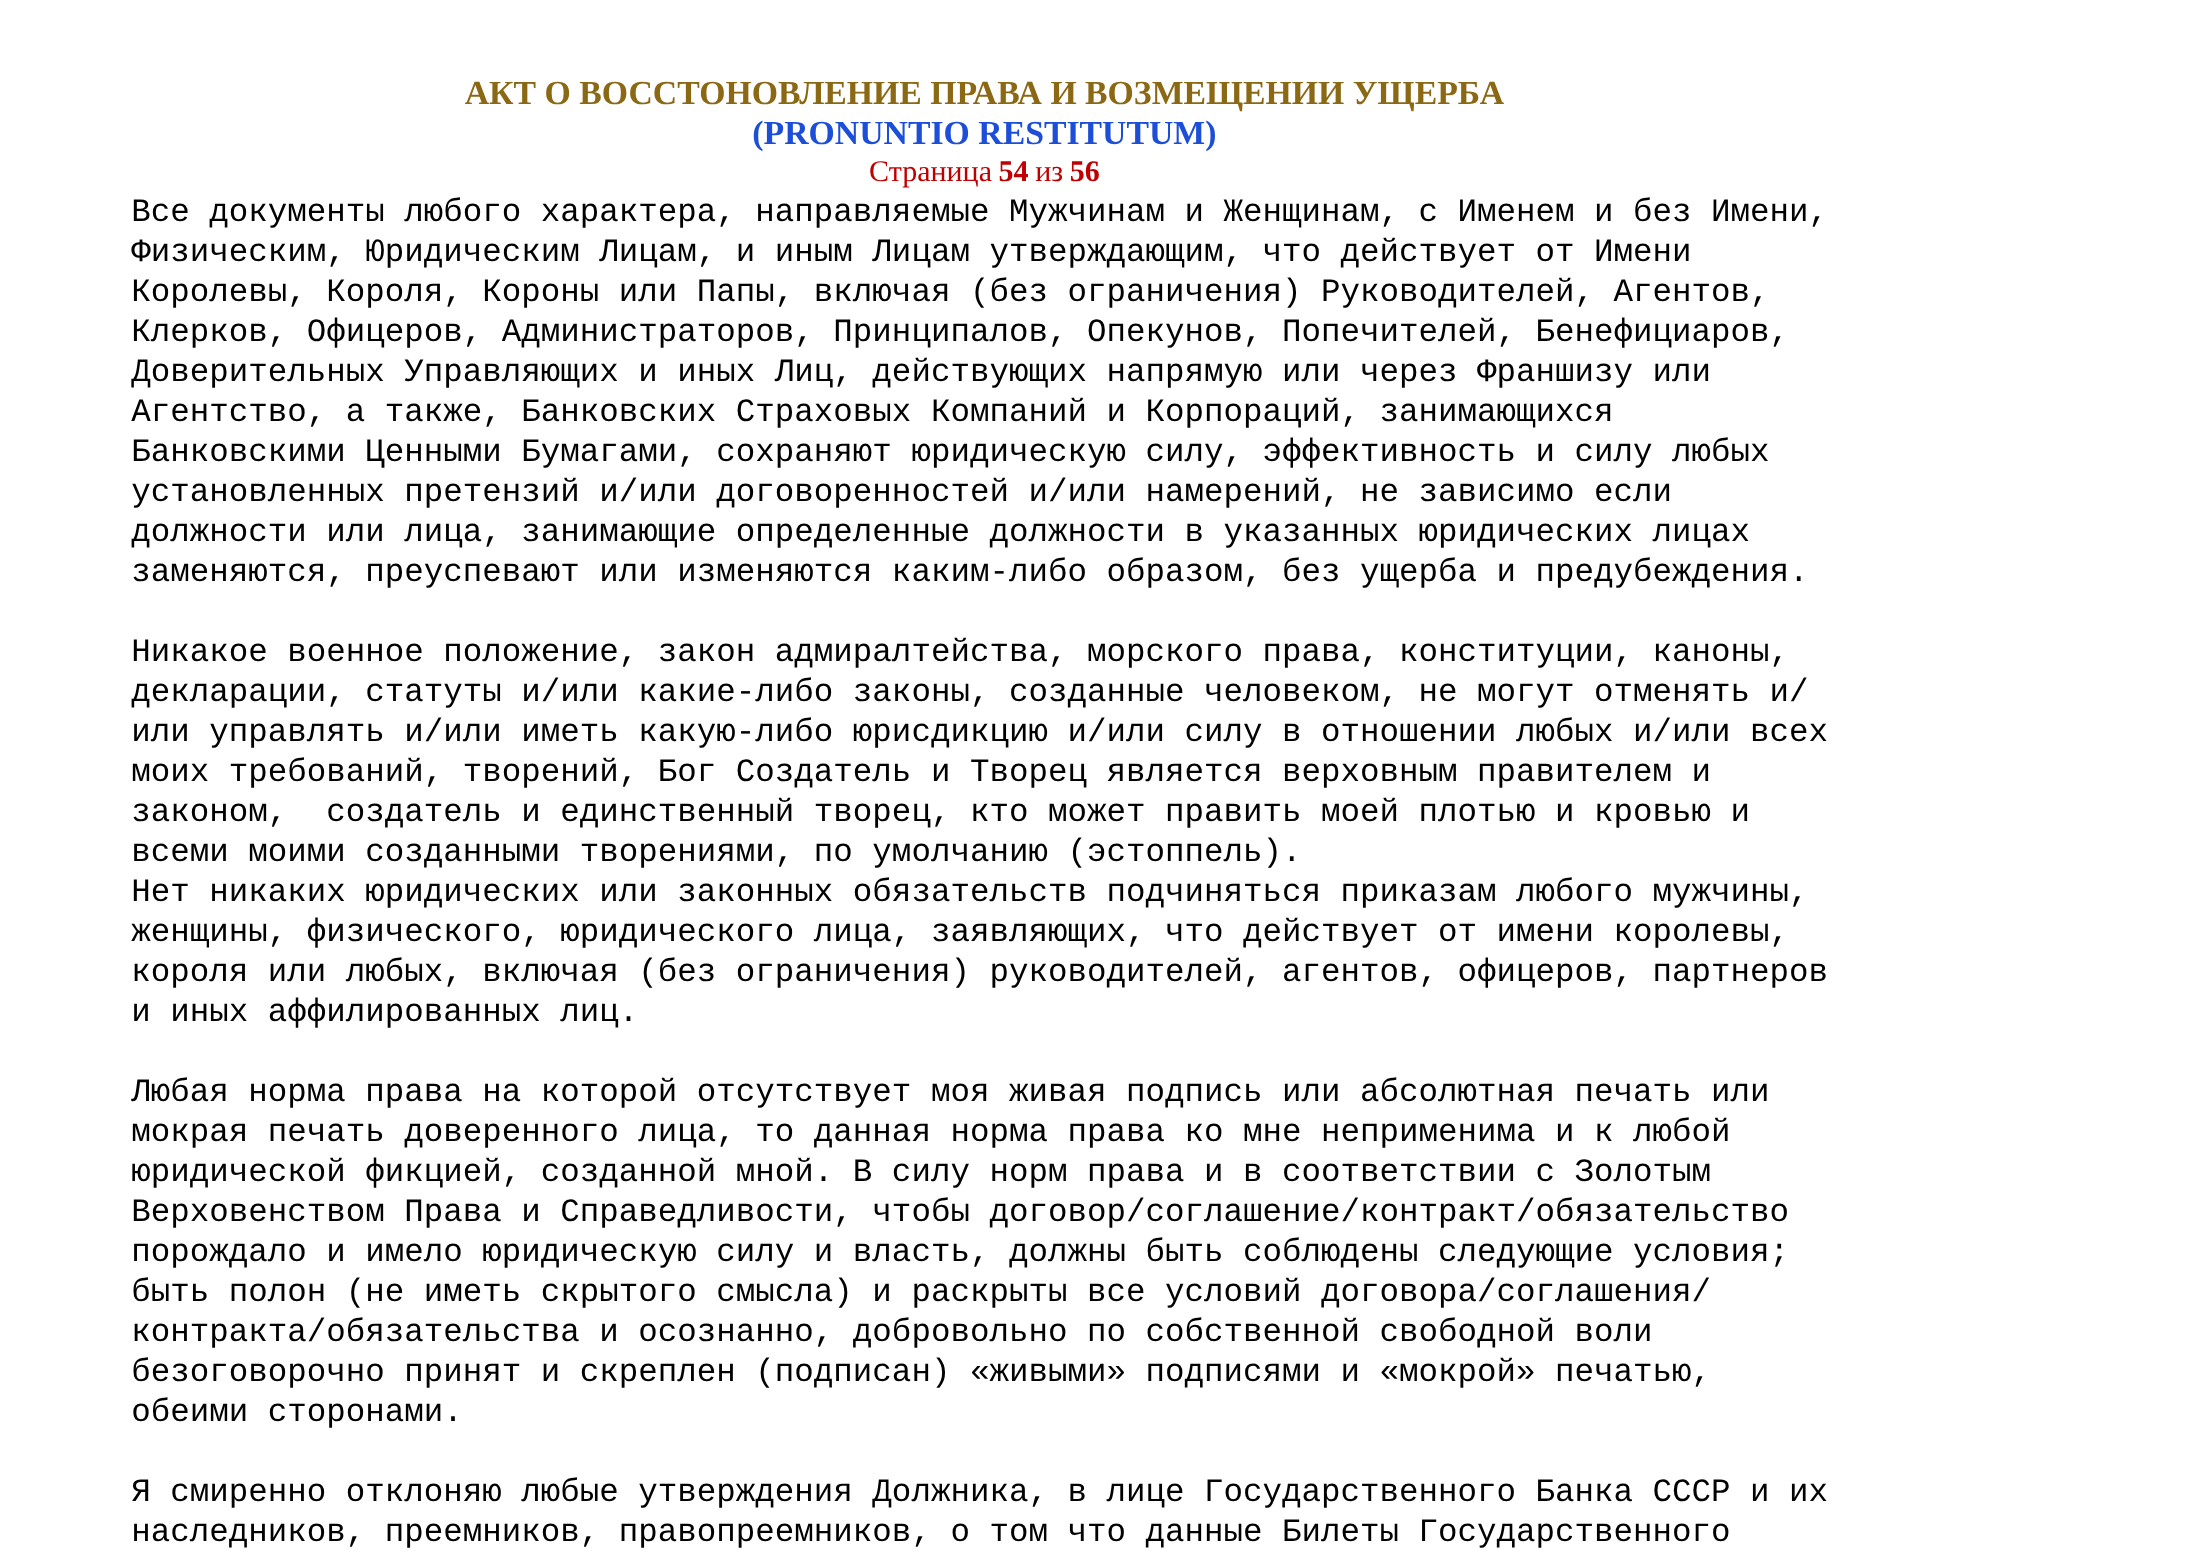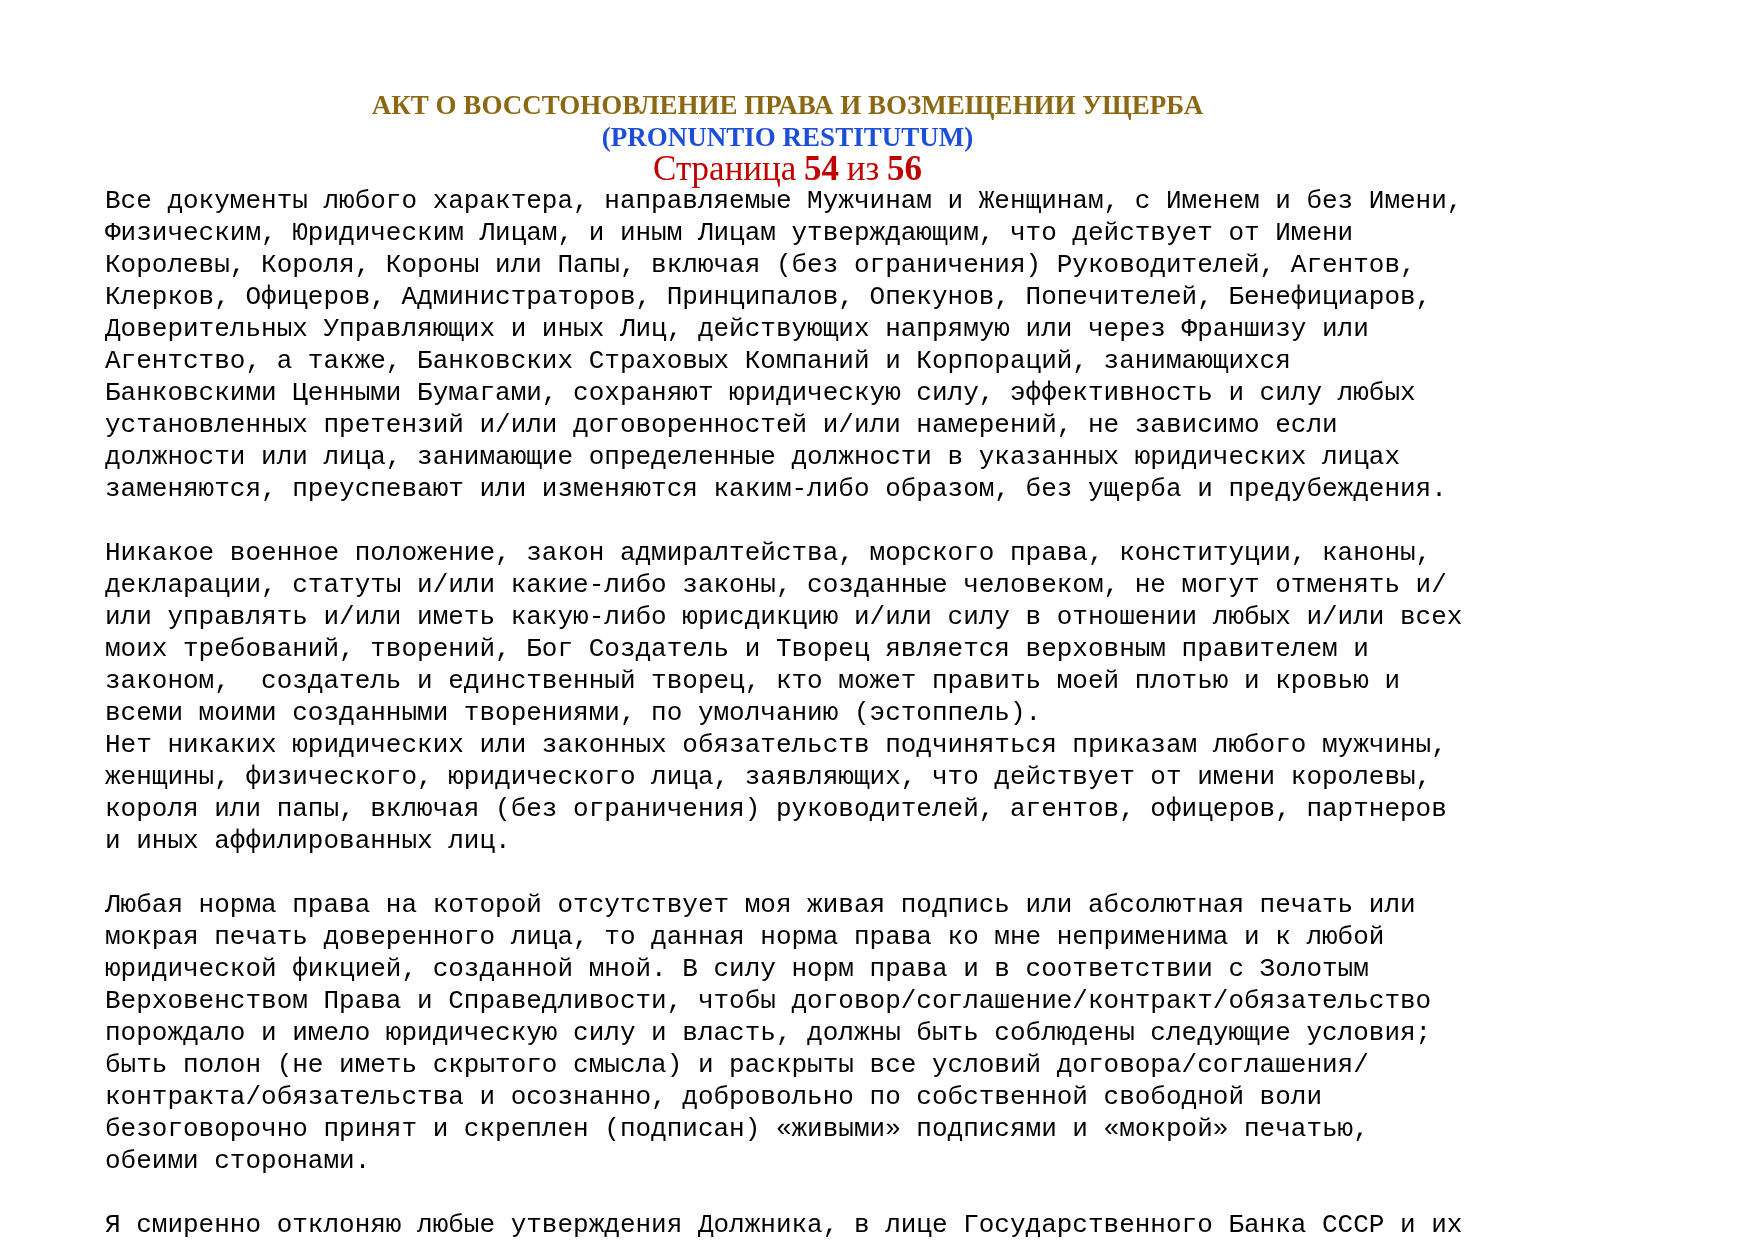--- a/index.html
+++ b/index.html
@@ -13,35 +13,35 @@
     overflow: hidden;
     font-family: "Liberation Serif", "DejaVu Serif", serif;
     font-size: 26px;
     line-height: 32px;
     color: #000000;
   }
   .page {
     box-sizing: border-box;
     width: 1755px;
     height: 1241px;
-    padding: 89px 285px 0 105px;
+    padding: 58px 285px 0 105px;
   }
   .content {
     width: 1365px;
   }
   .doc-header {
     text-align: center;
   }
   .title-line {
     font-weight: bold;
     font-size: 27px;
     line-height: 32px;
   }
   .page-line {
-    font-size: 35px;
+    font-size: 24px;
     line-height: 32px;
   }
   .page-line .pg-num {
     font-weight: bold;
   }
   .page-line > span, .page-line > b {
     margin-right: 0.22em;
   }
   .page-line > b:last-child {
     margin-right: 0;
@@ -73,21 +73,21 @@
     </div>
 
     <div class="body-text" style="color: rgb(0, 0, 0);">
 
       <p class="para">
         <span class="block">Все документы любого характера, направляемые Мужчинам и Женщинам, с Именем и без Имени, Физическим, Юридическим Лицам, и иным Лицам утверждающим, что действует от Имени Королевы, Короля, Короны или Папы, включая (без ограничения) Руководителей, Агентов, Клерков, Офицеров, Администраторов, Принципалов, Опекунов, Попечителей, Бенефициаров, Доверительных Управляющих и иных Лиц, действующих напрямую или через Франшизу или Агентство, а также, Банковских Страховых Компаний и Корпораций, занимающихся Банковскими Ценными Бумагами, сохраняют юридическую силу, эффективность и силу любых установленных претензий и/или договоренностей и/или намерений, не зависимо если должности или лица, занимающие определенные должности в указанных юридических лицах заменяются, преуспевают или изменяются каким-либо образом, без ущерба и предубеждения.</span>
       </p>
 
       <p class="para">
         <span class="block">Никакое военное положение, закон адмиралтейства, морского права, конституции, каноны, декларации, статуты и/или какие-либо законы, созданные человеком, не могут отменять и/или управлять и/или иметь какую-либо юрисдикцию и/или силу в отношении любых и/или всех моих требований, творений, Бог Создатель и Творец является верховным правителем и законом,  создатель и единственный творец, кто может править моей плотью и кровью и всеми моими созданными творениями, по умолчанию (эстоппель).</span>
-        <span class="block">Нет никаких юридических или законных обязательств подчиняться приказам любого мужчины, женщины, физического, юридического лица, заявляющих, что действует от имени королевы, короля или папы, включая (без ограничения) руководителей, агентов, офицеров, партнеров и иных аффилированных лиц.</span>
+        <span class="block">Нет никаких юридических или законных обязательств подчиняться приказам любого мужчины, женщины, физического, юридического лица, заявляющих, что действует от имени королевы, короля или любых, включая (без ограничения) руководителей, агентов, офицеров, партнеров и иных аффилированных лиц.</span>
       </p>
 
       <p class="para">
         <span class="block">Любая норма права на которой отсутствует моя живая подпись или абсолютная печать или мокрая печать доверенного лица, то данная норма права ко мне неприменима и к любой юридической фикцией, созданной мной. В силу норм права и в соответствии с Золотым Верховенством Права и Справедливости, чтобы договор/соглашение/контракт/обязательство порождало и имело юридическую силу и власть, должны быть соблюдены следующие условия; быть полон (не иметь скрытого смысла) и раскрыты все условий договора/соглашения/контракта/обязательства и осознанно, добровольно по собственной свободной воли безоговорочно принят и скреплен (подписан) «живыми» подписями и «мокрой» печатью, обеими сторонами.</span>
       </p>
 
       <p class="para">
         <span class="block">Я смиренно отклоняю любые утверждения Должника, в лице Государственного Банка СССР и их наследников, преемников, правопреемников, о том что данные Билеты Государственного Банка СССР не имеют ценность (Обесценились), являются поддельными, пропущен срок погашения, уничтожены, утилизированы и иные утверждения, которые дают возможность не исполнять свои долговые обязательства, а также любое  физическое, психологическое принуждение, давление на меня и на моих членов Рода, а также на Свидетелей говорит о том, что Должник в  лице Государственного Банка СССР и их наследников, преемников, правопреемников, категорически настроены,  не исполнять обязательства по выпущенными ими долговых обязательств в виде Билетов Государственного Банка СССР, которые обеспеченны золотом в размере 0,987412 (Ноль целых девятьсот восемьдесят семь тысяч четыреста двенадцать миллионных) грамма чистого золота за 1 (один) рубль,  не имеющий срока для погашения, обязательство прекращается в связи с надлежащим и реальным его исполнением сторонами.</span>
 
       </p>

